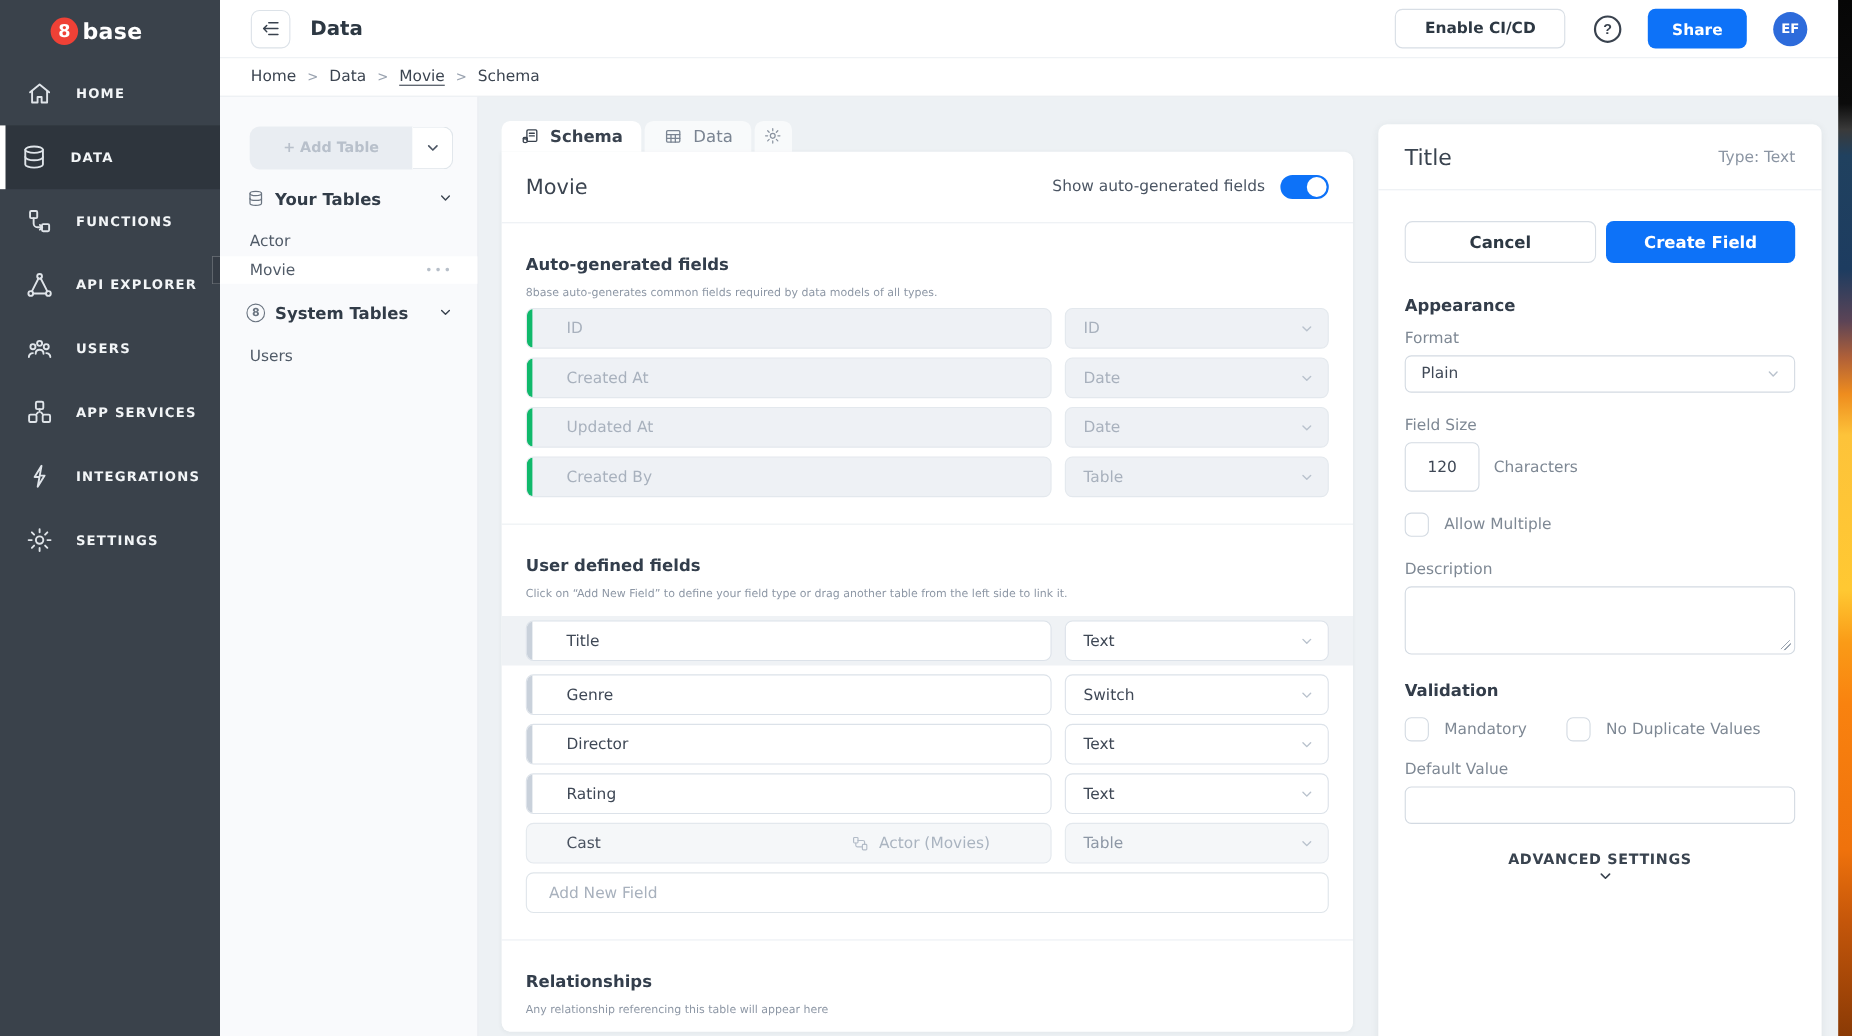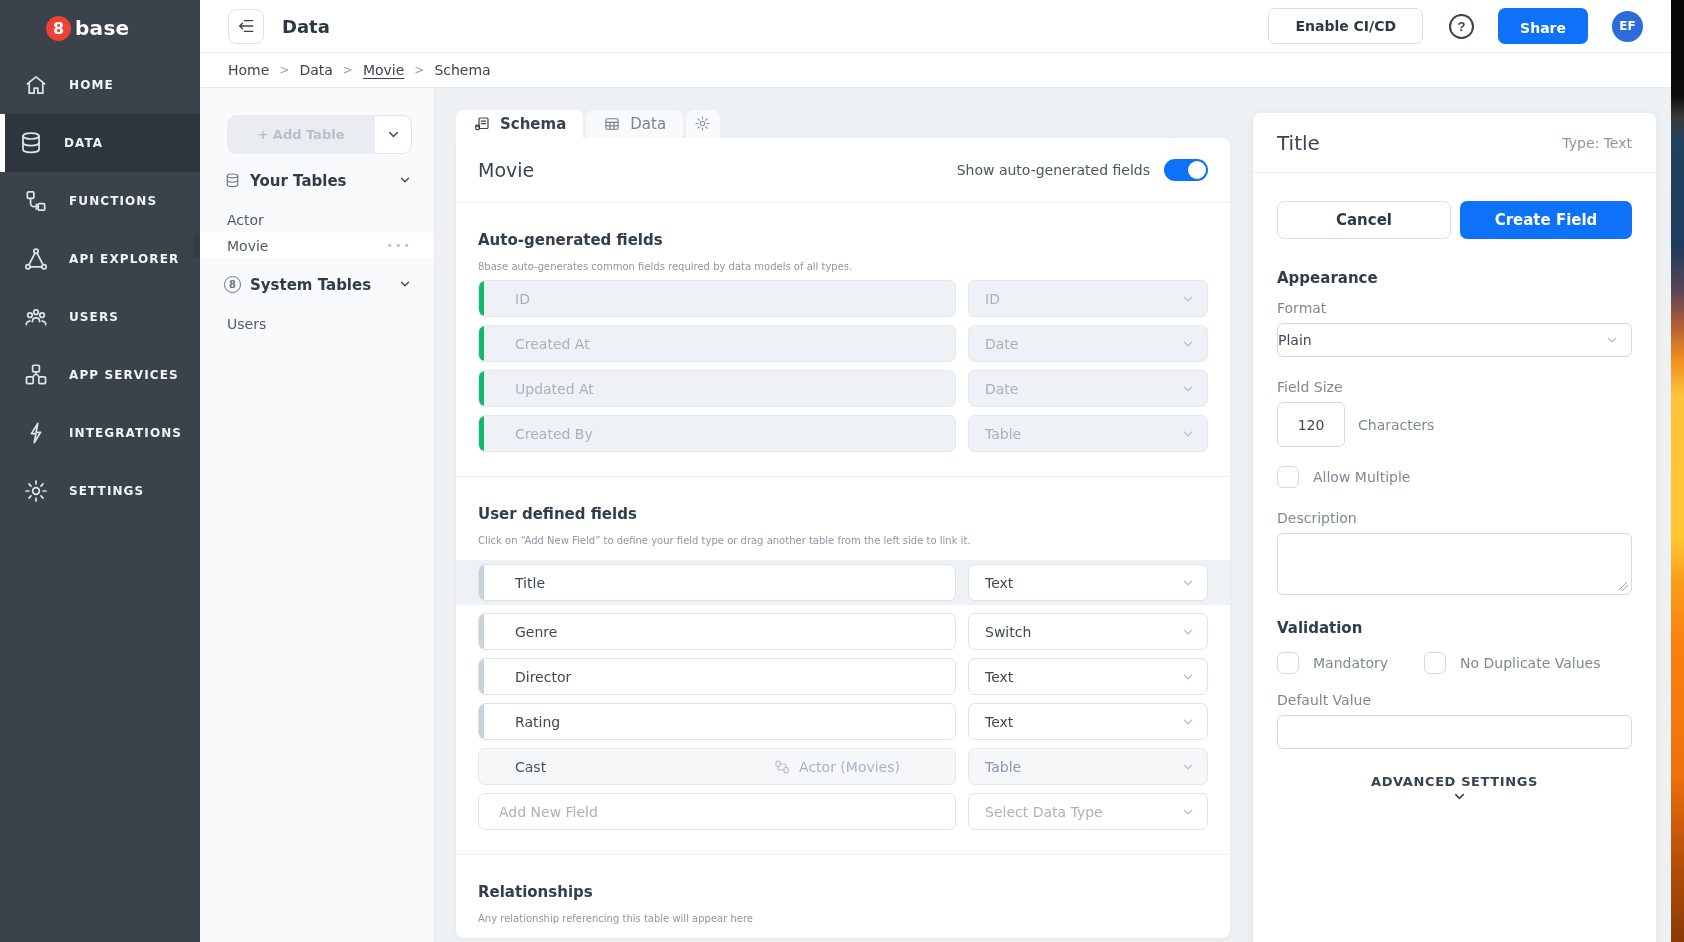--- a/index.html
+++ b/index.html
@@ -132,21 +132,21 @@
   .drawer-type { margin-left:auto; font-size:14px; color:#8b95a3; }
   .drawer-body { padding:28px 24px 0; }
   .drawer-actions { display:flex; }
   .btn-cancel { flex:1; height:38px; border:1px solid #d8dee5; border-radius:7px; background:#fff;
     font-size:15px; font-weight:700; color:#2d3843; cursor:pointer; font-family:inherit; }
   .btn-create { flex:1; height:38px; border:none; border-radius:7px; background:#0d72f8; margin-left:9px;
     font-size:15px; font-weight:700; color:#fff; cursor:pointer; font-family:inherit; }
   .drawer-section-title { font-size:15px; font-weight:700; color:#333d4a; margin-top:30px; }
   .input-label { font-size:14px; color:#7e8894; margin-top:13px; }
   .select-box { margin-top:7px; height:34px; border:1px solid #d3dae2; border-radius:6px; background:#fff;
-    display:flex; align-items:center; padding:0 34px 0 0; position:relative; font-size:14px; color:#3f4856; cursor:pointer; }
+    display:flex; align-items:center; padding:0 34px 0 14px; position:relative; font-size:14px; color:#3f4856; cursor:pointer; }
   .size-row { display:flex; align-items:center; margin-top:7px; }
   .size-input { width:68px; height:45px; border:1px solid #d3dae2; border-radius:6px; font-size:14px;
     color:#3f4856; padding:0 12px; text-align:center; font-family:inherit; }
   .size-unit { font-size:14px; color:#7e8894; margin-left:13px; }
   .check-row { display:flex; align-items:center; margin-top:19px; }
   .checkbox { width:22px; height:22px; border:1.5px solid #d3dae2; border-radius:6px; background:#fff;
     flex-shrink:0; cursor:pointer; }
   .check-label { font-size:14px; color:#7e8894; margin-left:14px; }
   .desc-area { margin-top:7px; width:100%; height:62px; border:1px solid #d3dae2; border-radius:6px;
     resize:none; position:relative; background:#fff; }
@@ -500,26 +500,20 @@
               <div class="ftype">
                 <span>Table</span>
                 <span class="chev-abs"><svg class="ic" viewBox="0 0 24 24">
                       <use href="#chev-down"></use>
                     </svg></span>
               </div>
             </div>
 
             <div class="field-row ghost">
               <div class="fname">Add New Field</div>
-              <div class="ftype">
-                <span>Select Data Type</span>
-                <span class="chev-abs"><svg class="ic" viewBox="0 0 24 24">
-                      <use href="#chev-down"></use>
-                    </svg></span>
-              </div>
             </div>
           </div>
 
           <div class="section-divider"></div>
 
           <div class="card-section">
             <div class="section-title">Relationships</div>
             <div class="section-desc">Any relationship referencing this table will appear here</div>
           </div>
         </div>

